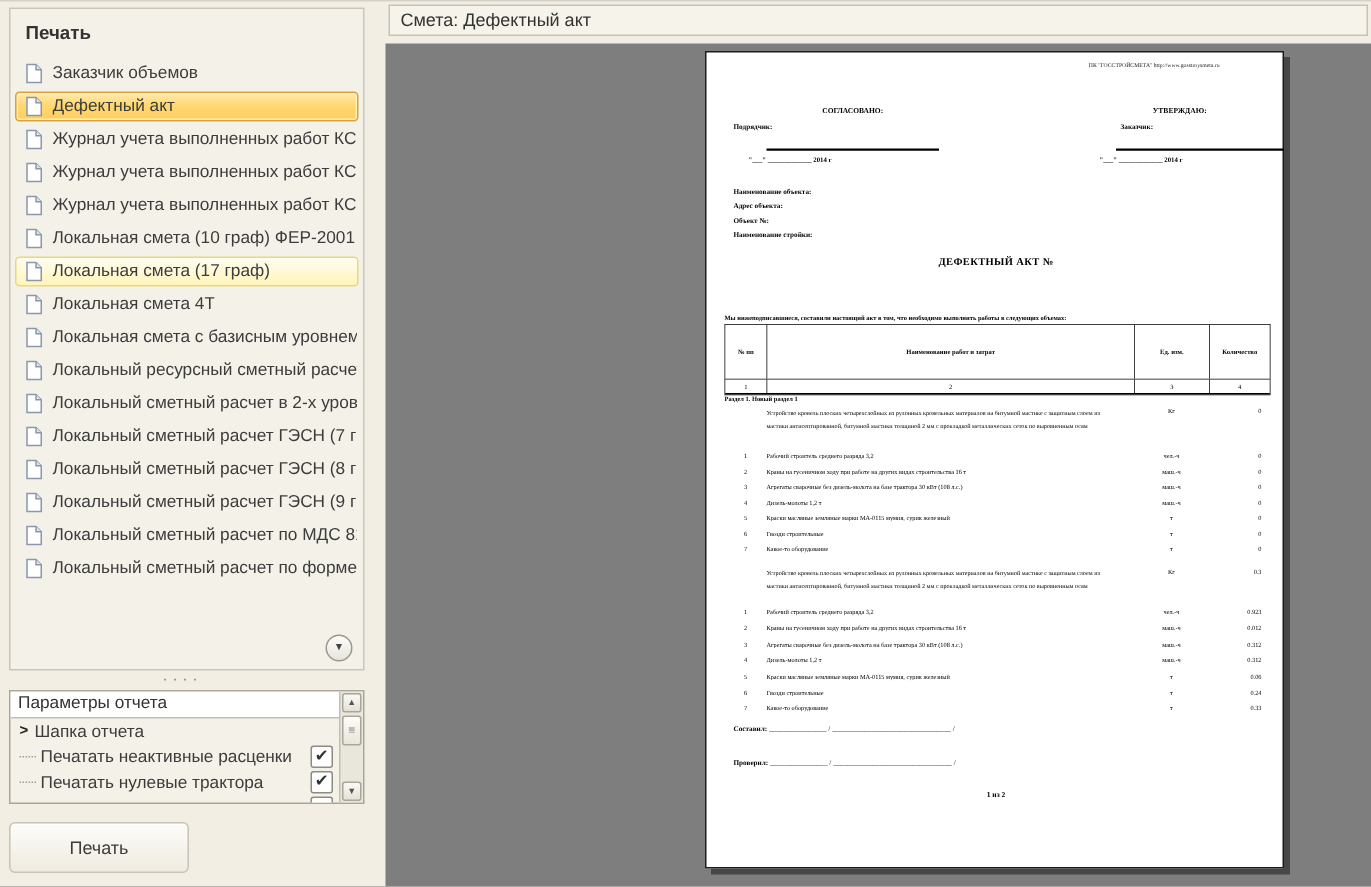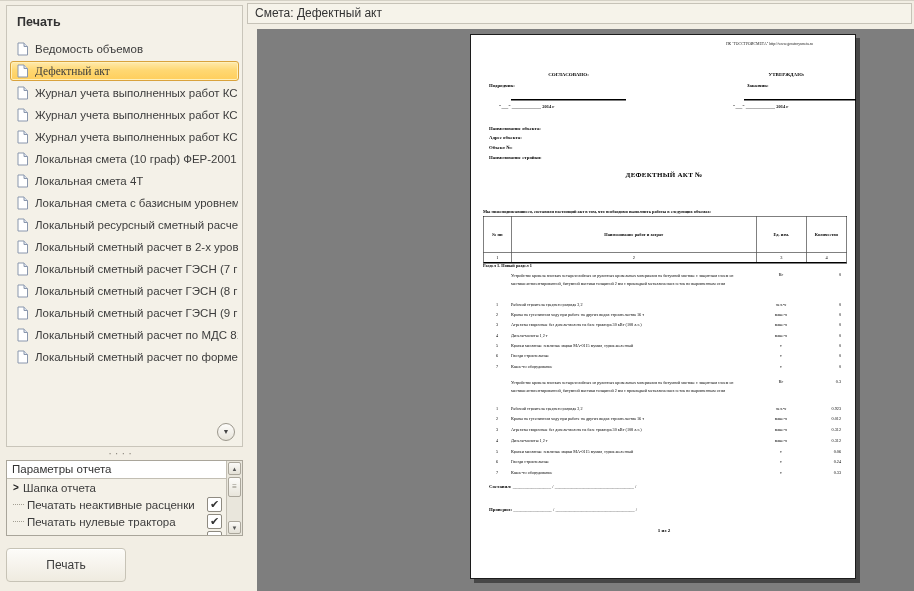--- a/index.html
+++ b/index.html
@@ -10,21 +10,21 @@
   
   .listbox{position:absolute;left:6px;top:4px;width:237px;height:442px;
            border:1px solid #c9c5ba;background:#f4f1e8;box-sizing:border-box;}
   .list-header{font-size:12.5px;font-weight:bold;color:#333;padding:9px 0 0 10px;}
   .list-items{margin-top:10px;}
   .li{display:flex;align-items:center;gap:6px;height:18px;margin:0 3px 2px 3px;
       padding:0 0 0 5px;border:1px solid transparent;border-radius:3px;
       white-space:nowrap;overflow:hidden;}
   .li-label{font-size:11.5px;color:#3c3c3c;overflow:hidden;white-space:nowrap;}
   .li.selected{background:linear-gradient(#ffeaad,#ffd873 45%,#ffce5c);
-      border:1px solid #d9a23c;box-shadow:inset 0 0 0 1px #fff0bb;font-family:Liberation Serif, serif;}
+      border:1px solid #d9a23c;box-shadow:inset 0 0 0 1px #fff0bb;}
   .li.highlighted{background:linear-gradient(#fffdf0,#fff5ba);border:1px solid #ecd77d;}
   .doc-icon{width:13px;height:14px;flex:0 0 13px;display:inline-block;}
   .round-btn{position:absolute;right:7px;bottom:5px;width:16px;height:16px;border-radius:50%;
       border:1px solid #9b978c;background:linear-gradient(#fefdfb,#e7e4da);
       font-size:7px;color:#444;text-align:center;line-height:15px;}
   .splitter{position:absolute;left:0;top:447px;width:243px;text-align:center;
       color:#8a867c;font-size:11px;letter-spacing:3px;line-height:10px;}
 
   .paramsbox{position:absolute;left:6px;top:459px;width:237px;height:76px;
       border:1px solid #a9a59a;background:#f4f1e8;box-sizing:border-box;overflow:hidden;}
@@ -50,21 +50,21 @@
       font-size:8px;color:#8d897e;text-align:center;line-height:18px;}
 
   .btnrow{position:absolute;left:0;top:547px;width:248px;height:36px;}
   .btn{position:absolute;top:0;height:34px;border:1px solid #c7c3b6;border-radius:4px;
       background:linear-gradient(#fdfcf9,#efebe0);font-family:"Liberation Sans",sans-serif;
       font-size:12px;color:#3c3c3c;box-shadow:inset 0 1px 0 #fff;}
   .btn-print{left:6px;width:120px;}
   .btn-printset{left:133px;width:107px;}
 
   
-  .preview-title{position:absolute;left:247px;top:2px;right:2px;height:21px;
+  .preview-title{position:absolute;left:259px;top:2px;right:2px;height:21px;
       background:#f6f3ea;border:1px solid #c6c2b7;box-sizing:border-box;
       font-size:12px;color:#333;line-height:19px;padding-left:7px;}
   .preview-area{position:absolute;left:257px;top:28px;right:0;bottom:0;background:#7e7e7e;}
   .page{position:absolute;left:213px;top:5px;width:386px;height:545px;background:#fff;
       border:1px solid #1c1c1c;box-shadow:4px 4px 0 rgba(25,25,25,.55);box-sizing:border-box;}
   .page-inner{position:absolute;left:0;top:0;width:772px;height:1090px;
       transform:scale(0.5);transform-origin:0 0;
       font-family:"Liberation Serif",serif;color:#000;}
   .abs{position:absolute;}
   .corner-note{top:12px;right:88px;font-size:7.6px;color:#222;}
@@ -113,21 +113,21 @@
   <div class="listbox">
     <div class="list-header">Печать</div>
     <div class="list-items" id="list-items">
   <div class="li">
     <span class="doc-icon">
       <svg width="13" height="14" viewBox="0 0 13 14">
         <path d="M2 1 h6 l3.5 3.5 V13 H2 Z" fill="#ffffff" stroke="#8a97ad" stroke-width="1"></path>
         <path d="M8 1 V4.5 H11.5" fill="#dfe5ee" stroke="#8a97ad" stroke-width="1"></path>
       </svg>
     </span>
-    <span class="li-label">Ведомость объемов</span>
+    <span class="li-label">Заказчик объемов</span>
   </div>
 
   <div class="li selected">
     <span class="doc-icon">
       <svg width="13" height="14" viewBox="0 0 13 14">
         <path d="M2 1 h6 l3.5 3.5 V13 H2 Z" fill="#ffffff" stroke="#8a97ad" stroke-width="1"></path>
         <path d="M8 1 V4.5 H11.5" fill="#dfe5ee" stroke="#8a97ad" stroke-width="1"></path>
       </svg>
     </span>
     <span class="li-label">Дефектный акт</span>
@@ -168,20 +168,29 @@
     <span class="doc-icon">
       <svg width="13" height="14" viewBox="0 0 13 14">
         <path d="M2 1 h6 l3.5 3.5 V13 H2 Z" fill="#ffffff" stroke="#8a97ad" stroke-width="1"></path>
         <path d="M8 1 V4.5 H11.5" fill="#dfe5ee" stroke="#8a97ad" stroke-width="1"></path>
       </svg>
     </span>
     <span class="li-label">Локальная смета (10 граф) ФЕР-2001 (Ред.20...</span>
   </div>
 
 
+  <div class="li highlighted">
+    <span class="doc-icon">
+      <svg width="13" height="14" viewBox="0 0 13 14">
+        <path d="M2 1 h6 l3.5 3.5 V13 H2 Z" fill="#ffffff" stroke="#8a97ad" stroke-width="1"></path>
+        <path d="M8 1 V4.5 H11.5" fill="#dfe5ee" stroke="#8a97ad" stroke-width="1"></path>
+      </svg>
+    </span>
+    <span class="li-label">Локальная смета (17 граф)</span>
+  </div>
 
 
   <div class="li">
     <span class="doc-icon">
       <svg width="13" height="14" viewBox="0 0 13 14">
         <path d="M2 1 h6 l3.5 3.5 V13 H2 Z" fill="#ffffff" stroke="#8a97ad" stroke-width="1"></path>
         <path d="M8 1 V4.5 H11.5" fill="#dfe5ee" stroke="#8a97ad" stroke-width="1"></path>
       </svg>
     </span>
     <span class="li-label">Локальная смета 4Т</span>

